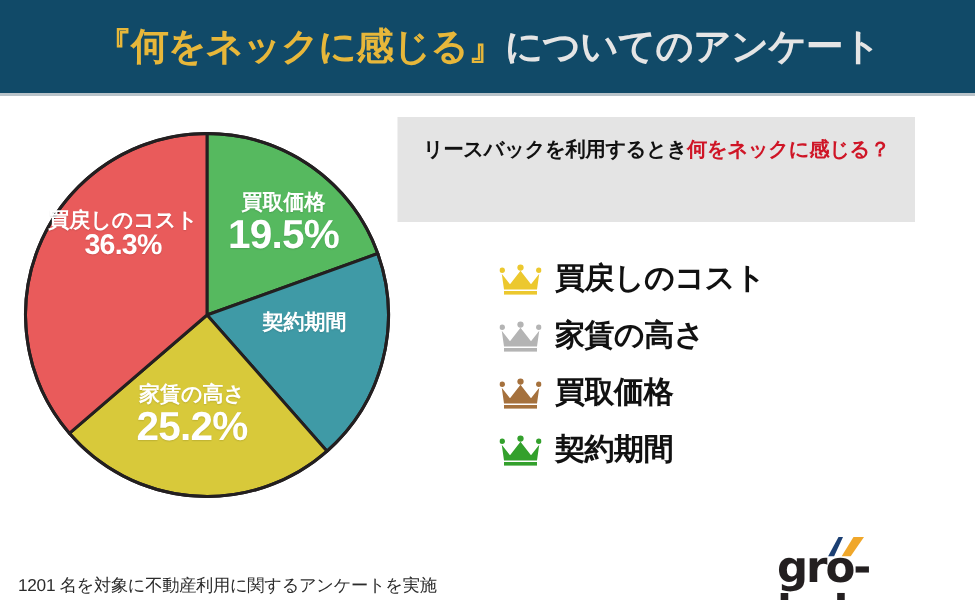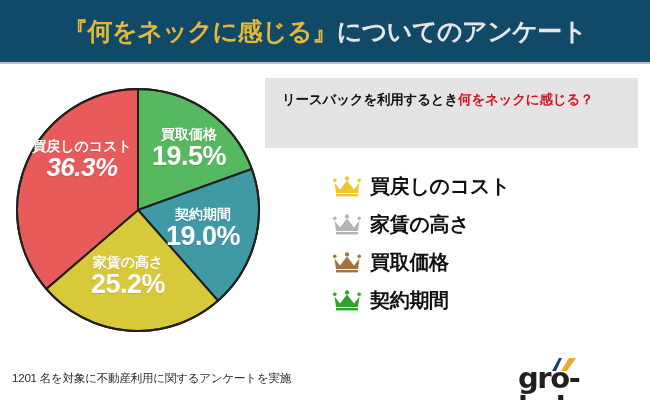--- a/index.html
+++ b/index.html
@@ -38,28 +38,28 @@
     position:absolute;text-align:center;color:#ffffff;
     font-weight:bold;line-height:1.07;
     text-shadow:0 1px 1px rgba(0,0,0,.12);
     white-space:nowrap;
   }
   .slice-label .nm{font-size:14px;display:block;}
   .slice-label .pc{font-size:27px;display:block;letter-spacing:-0.5px;}
 
   .lb-red{left:12px;top:52px;width:110px;}
   .lb-red .nm{font-size:14px;}
-  .lb-red .pc{font-size:26px;font-style:italic;}
+  .lb-red .pc{font-size:19px;}
   .lb-green{left:126px;top:40px;width:96px;}
   .lb-teal{left:140px;top:120px;width:96px;}
   .lb-yellow{left:58px;top:168px;width:110px;}
 
   
   .qbox{
-    position:absolute;left:265px;top:78px;width:373px;height:70px;
+    position:absolute;left:265px;top:78px;width:345px;height:70px;
     background:#e4e4e4;box-sizing:border-box;
     padding:11px 0 0 17px;
   }
   .qline{
     font-size:13.5px;font-weight:bold;color:#111111;
     line-height:1.62;white-space:nowrap;letter-spacing:-0.2px;
   }
   .qline .red{color:#cf1526;}
 
   
@@ -70,21 +70,21 @@
     display:flex;align-items:center;height:38px;
   }
   .crown{width:28px;height:21px;flex:0 0 28px;margin-right:9px;}
   .rank-label{
     font-size:20px;font-weight:bold;color:#111111;
     letter-spacing:-0.3px;white-space:nowrap;line-height:1;
   }
 
   
   .footnote{
-    position:absolute;left:12px;top:371px;
+    position:absolute;left:12px;top:383px;
     font-size:11.5px;color:#2b2b2b;white-space:nowrap;
     letter-spacing:-0.2px;
   }
   .logo{
     position:absolute;left:518px;top:358px;width:120px;height:36px;
   }
   .logo-text{
     position:absolute;left:0;top:6px;
     font-size:29px;font-weight:bold;color:#231f20;
     letter-spacing:-1.4px;line-height:1;
@@ -118,21 +118,20 @@
     <div class="slice-label lb-red">
       <span class="nm">買戻しのコスト</span>
       <span class="pc">36.3%</span>
     </div>
     <div class="slice-label lb-green">
       <span class="nm">買取価格</span>
       <span class="pc">19.5%</span>
     </div>
     <div class="slice-label lb-teal">
       <span class="nm">契約期間</span>
-      <span class="pc">19.0%</span>
     </div>
     <div class="slice-label lb-yellow">
       <span class="nm">家賃の高さ</span>
       <span class="pc">25.2%</span>
     </div>
   </div>
 
   <div class="qbox">
     <div class="qline">
       <span>リースバックを利用するとき</span><span class="red">何をネックに感じる？</span>

